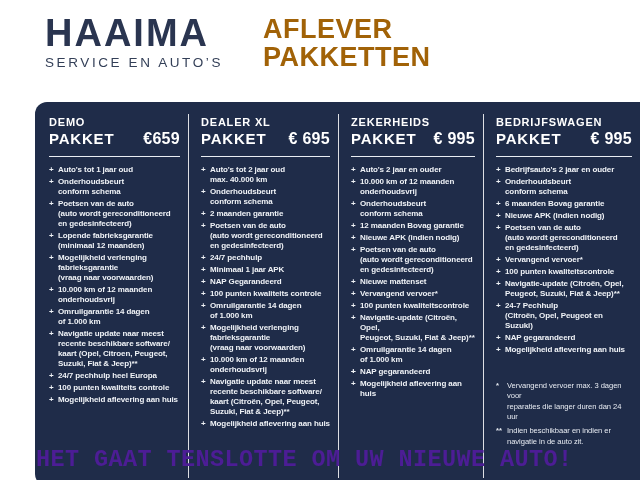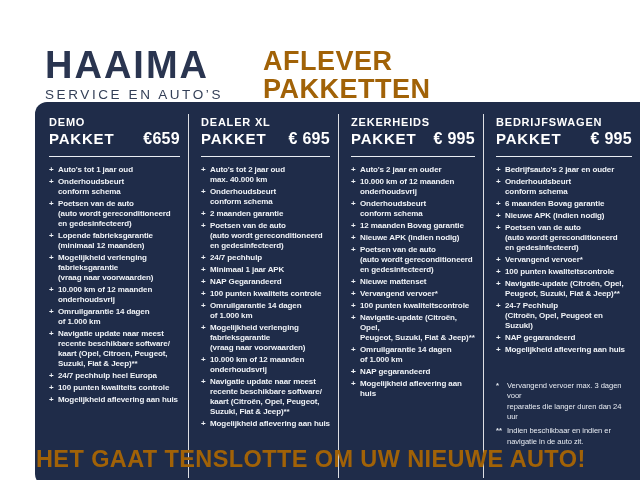--- a/index.html
+++ b/index.html
@@ -1,21 +1,21 @@
 <!DOCTYPE html>
 <html><head>
 <meta charset="utf-8">
 <style>
   html,body{margin:0;padding:0;}
   body{
     width:640px;height:480px;background:#ffffff;overflow:hidden;position:relative;
     font-family:"Liberation Sans", sans-serif;color:#2a3550;
   }
   
-  .header{position:absolute;left:45px;top:46px;display:flex;align-items:flex-start;justify-content:space-between;}
+  .header{position:absolute;left:45px;top:14px;display:flex;align-items:flex-start;justify-content:space-between;}
   .logo{width:170px;}
   .logo-name{font-size:38px;font-weight:700;letter-spacing:2px;color:#2a3550;line-height:1;}
   .logo-sub{font-size:13.5px;font-weight:400;letter-spacing:2.6px;color:#333f57;margin-top:3px;white-space:nowrap;}
   .title{margin:0 0 0 48px;font-size:27px;font-weight:700;line-height:1.04;letter-spacing:.5px;color:#a16207;padding-top:1px;}
   
   .panel{
     position:absolute;left:35px;top:102px;width:605px;height:384px;
     background:#1f2c49;border-radius:12px 0 0 12px;
     display:grid;grid-template-columns:153px 150px 145px 1fr;
     box-sizing:border-box;padding:12px 0 8px 0;color:#f0f3f7;
@@ -38,21 +38,21 @@
   .footnotes{margin-top:26px;}
   .footnotes .fn{
     position:relative;padding-left:11px;margin:0 0 3px 0;
     font-size:7.6px;font-weight:400;line-height:1.4;letter-spacing:-0.05px;
     white-space:pre-line;color:#e7ebf2;
   }
   .footnotes .fn .mark{position:absolute;left:0;top:0;font-weight:700;}
   
   .tagline{
     position:absolute;left:36px;top:446px;
-    font-size:23.5px;font-weight:700;letter-spacing:.4px;color:#a16207;white-space:nowrap;
+    font-size:23.5px;font-weight:700;letter-spacing:.4px;color:#4c1d95;white-space:nowrap;font-family:Liberation Mono, monospace;
   }
 </style>
 </head>
 <body>
 
 <div class="header">
   <div class="logo">
     <div class="logo-name">HAAIMA</div>
     <div class="logo-sub">SERVICE EN AUTO’S</div>
   </div>

